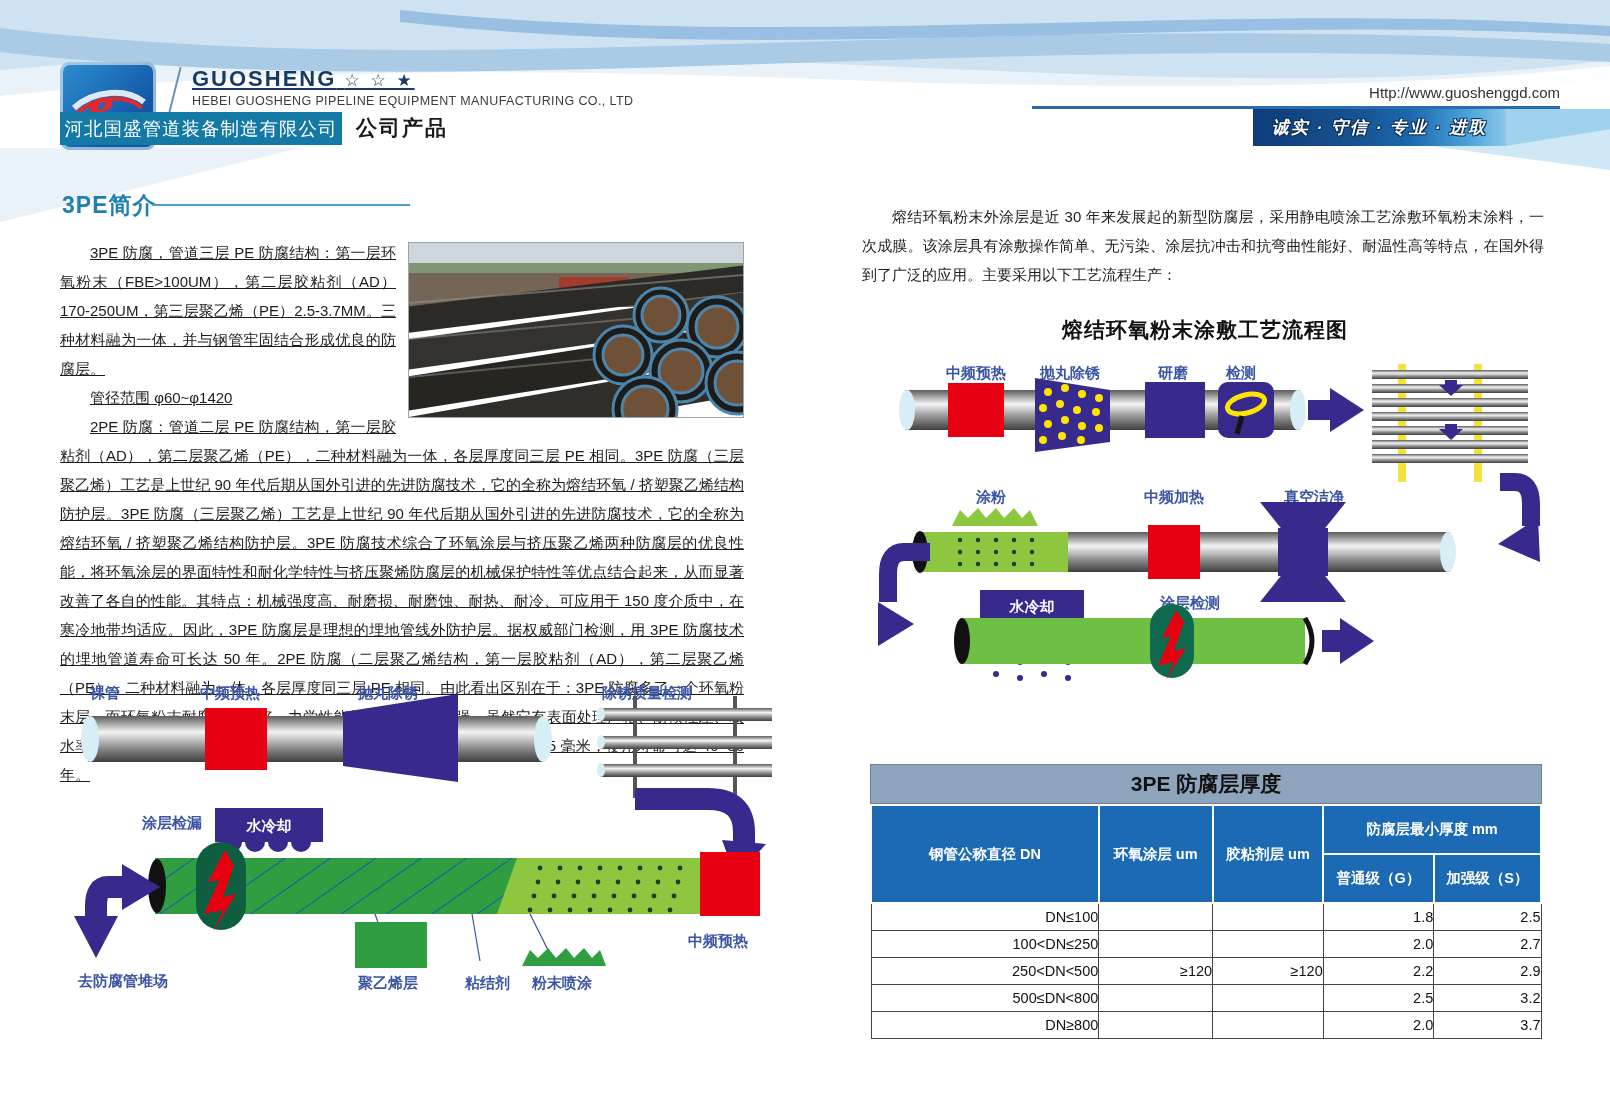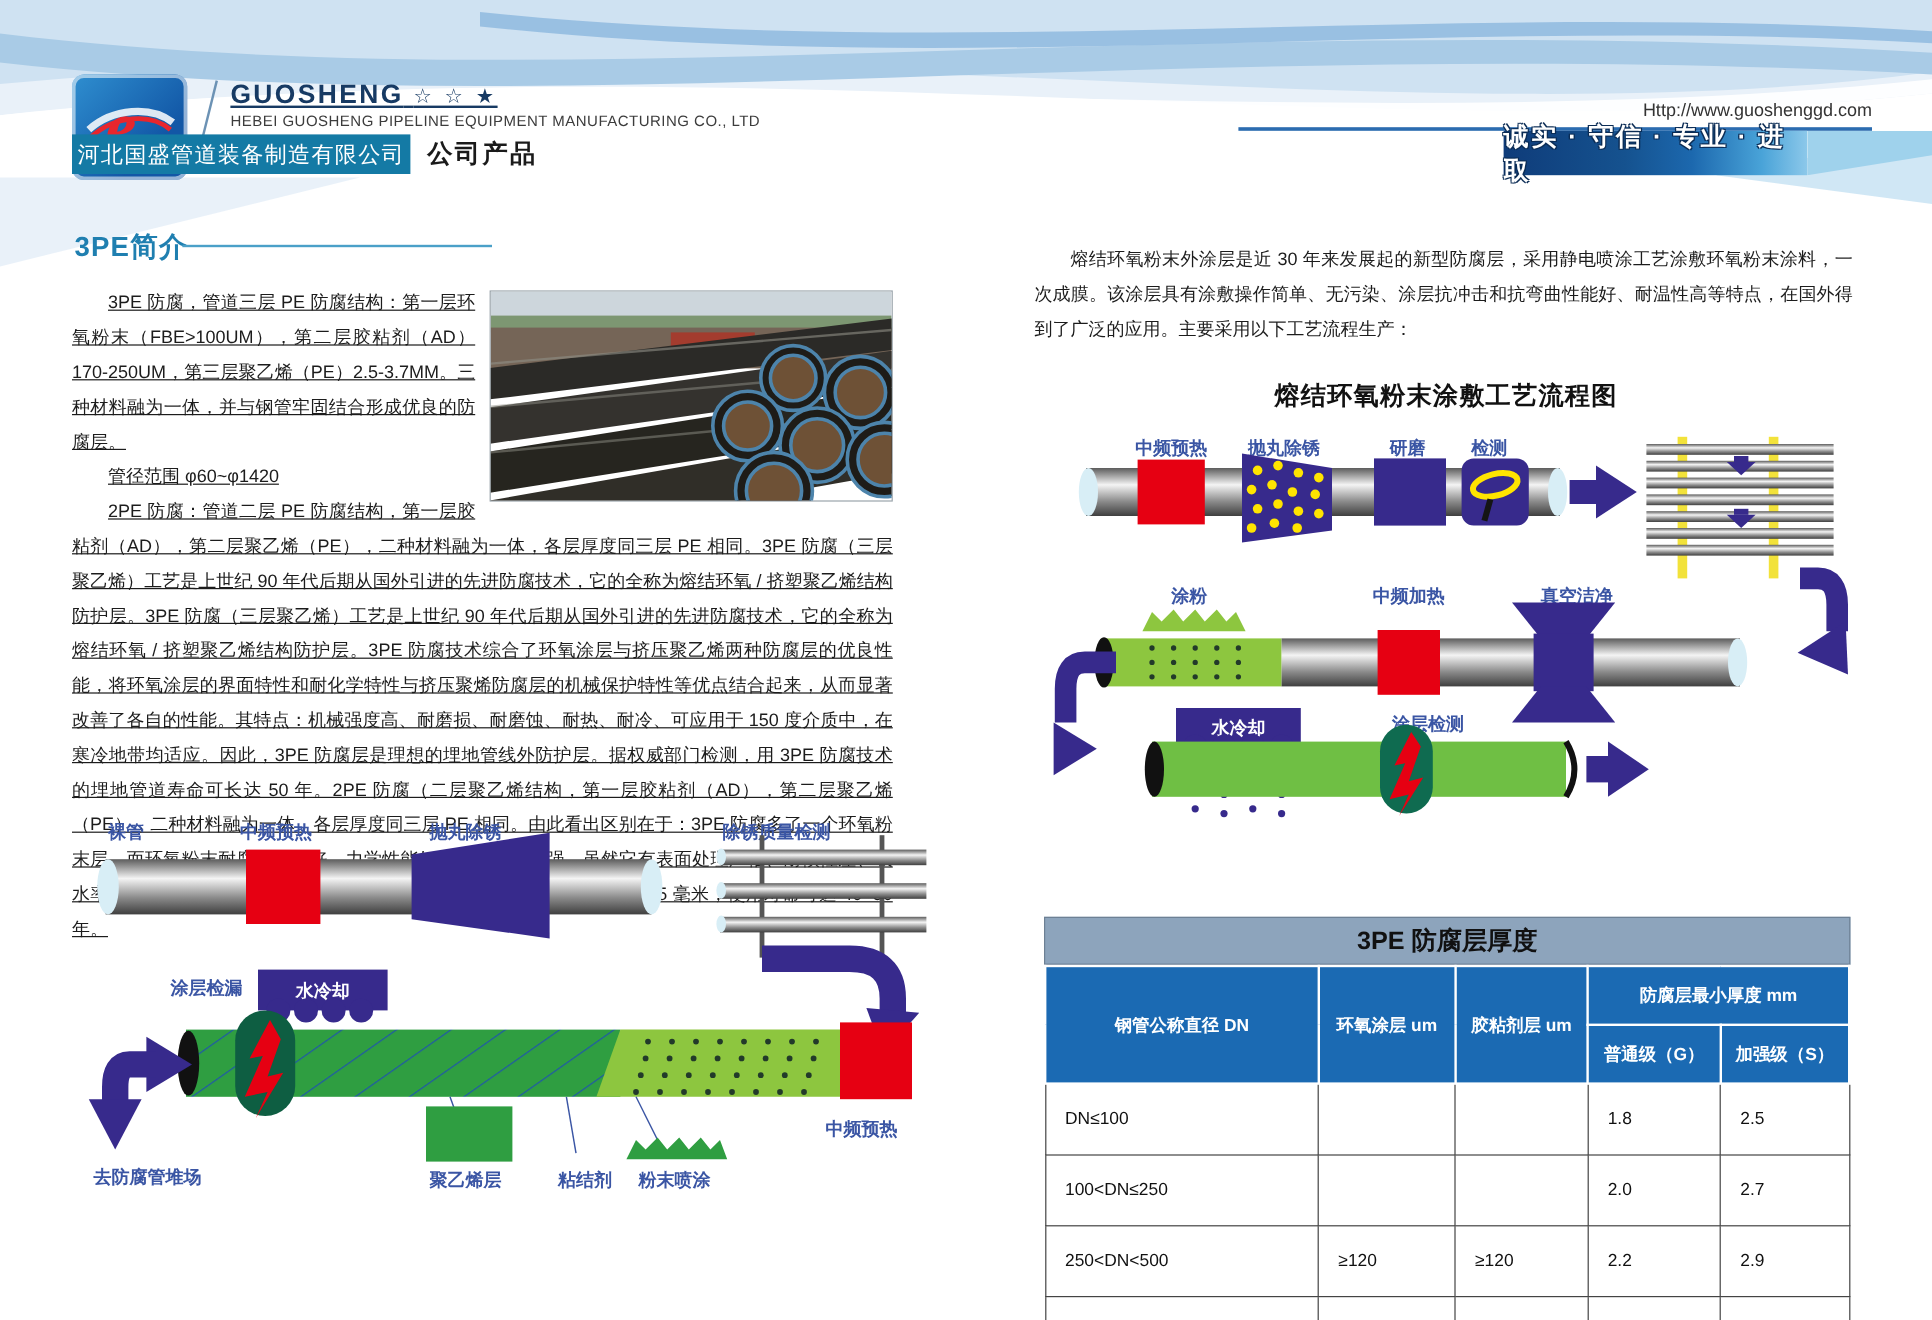--- a/index.html
+++ b/index.html
@@ -15,21 +15,21 @@
   .brand-stars{font-size:17px;color:#173a63;letter-spacing:3px;}
   .company-en{left:192px;top:94px;font-size:12.5px;color:#3c3c3c;letter-spacing:.4px;}
   .cn-bar{left:60px;top:112px;width:282px;height:33px;background:#147aa5;color:#fff;
     display:flex;align-items:center;justify-content:center;font-size:18.5px;letter-spacing:1px;}
   .page-label{left:356px;top:114px;font-size:21px;font-weight:600;color:#1a1a1a;letter-spacing:2px;}
   .url-text{left:1230px;top:84px;width:330px;font-size:15px;color:#333;text-align:right;}
   .url-line{left:1032px;top:106px;width:528px;height:2.5px;background:#2b6cb0;}
   .slogan-bar{left:1253px;top:109px;width:253px;height:37px;
     background:linear-gradient(90deg,#0f3c7a,#15528f 40%,#1c68ae 62%,#49a3d8 85%,#8cc8ea);
     display:flex;align-items:center;justify-content:center;}
-  .slogan-bar span{font-size:21px;font-weight:bold;color:#fff;letter-spacing:2px;
+  .slogan-bar span{font-size:17px;font-weight:bold;font-style:italic;color:#fff;letter-spacing:2px;
     text-shadow:1px 1px 0 #0b2c55,-1px -1px 0 #0b2c55,1px -1px 0 #0b2c55,-1px 1px 0 #0b2c55;}
   .slogan-tail{left:1506px;top:109px;width:104px;height:37px;background:#9fd2ec;
     clip-path:polygon(0 0,100% 0,100% 55%,0 100%);}
 
   
   .sec-title{left:62px;top:190px;font-size:23px;font-weight:bold;color:#1f7fb0;letter-spacing:1px;}
   .sec-rule{left:152px;top:204px;width:258px;height:2px;background:#4aa0c8;}
 
   
   .lefttext{left:60px;top:238px;width:684px;font-size:15px;line-height:29px;text-align:justify;text-decoration:underline;}
@@ -45,21 +45,21 @@
   svg text.dlab{font-family:"Liberation Sans",sans-serif;font-size:15px;font-weight:600;fill:#3a55a4;}
   svg text.wlab{font-family:"Liberation Sans",sans-serif;font-size:15px;font-weight:600;fill:#ffffff;}
 
   
   .tbl-wrap{left:870px;top:764px;width:672px;}
   .tbl-title{height:38px;background:#8da4bc;border:1px solid #6d8094;display:flex;align-items:center;
     justify-content:center;font-size:21px;font-weight:bold;color:#111;}
   table.spec{width:100%;border-collapse:collapse;table-layout:fixed;}
   table.spec th{background:#1b6ab3;color:#fff;font-size:14.5px;font-weight:600;border:2px solid #fff;
     height:27px;padding:10px;}
-  table.spec td{border:1px solid #444;background:#fff;text-align:left;font-size:14.5px;height:26px;padding:16px;color:#111;}
+  table.spec td{border:1px solid #444;background:#fff;text-align:right;font-size:14.5px;height:26px;padding:0;color:#111;}
 </style>
 </head>
 <body>
 
 <div class="page">
 
   <svg class="abs" style="left:0;top:0" width="1610" height="230" viewBox="0 0 1610 230">
     <path d="M0,0 H1610 V78 C1150,128 640,30 0,96 Z" fill="#e9f1f9"></path>
     <path d="M0,0 H1610 V60 C1180,118 620,14 0,70 Z" fill="#cfe2f2"></path>
     <path d="M0,28 C480,86 980,6 1610,44 L1610,62 C980,28 480,106 0,52 Z" fill="#a9cbe6"></path>

